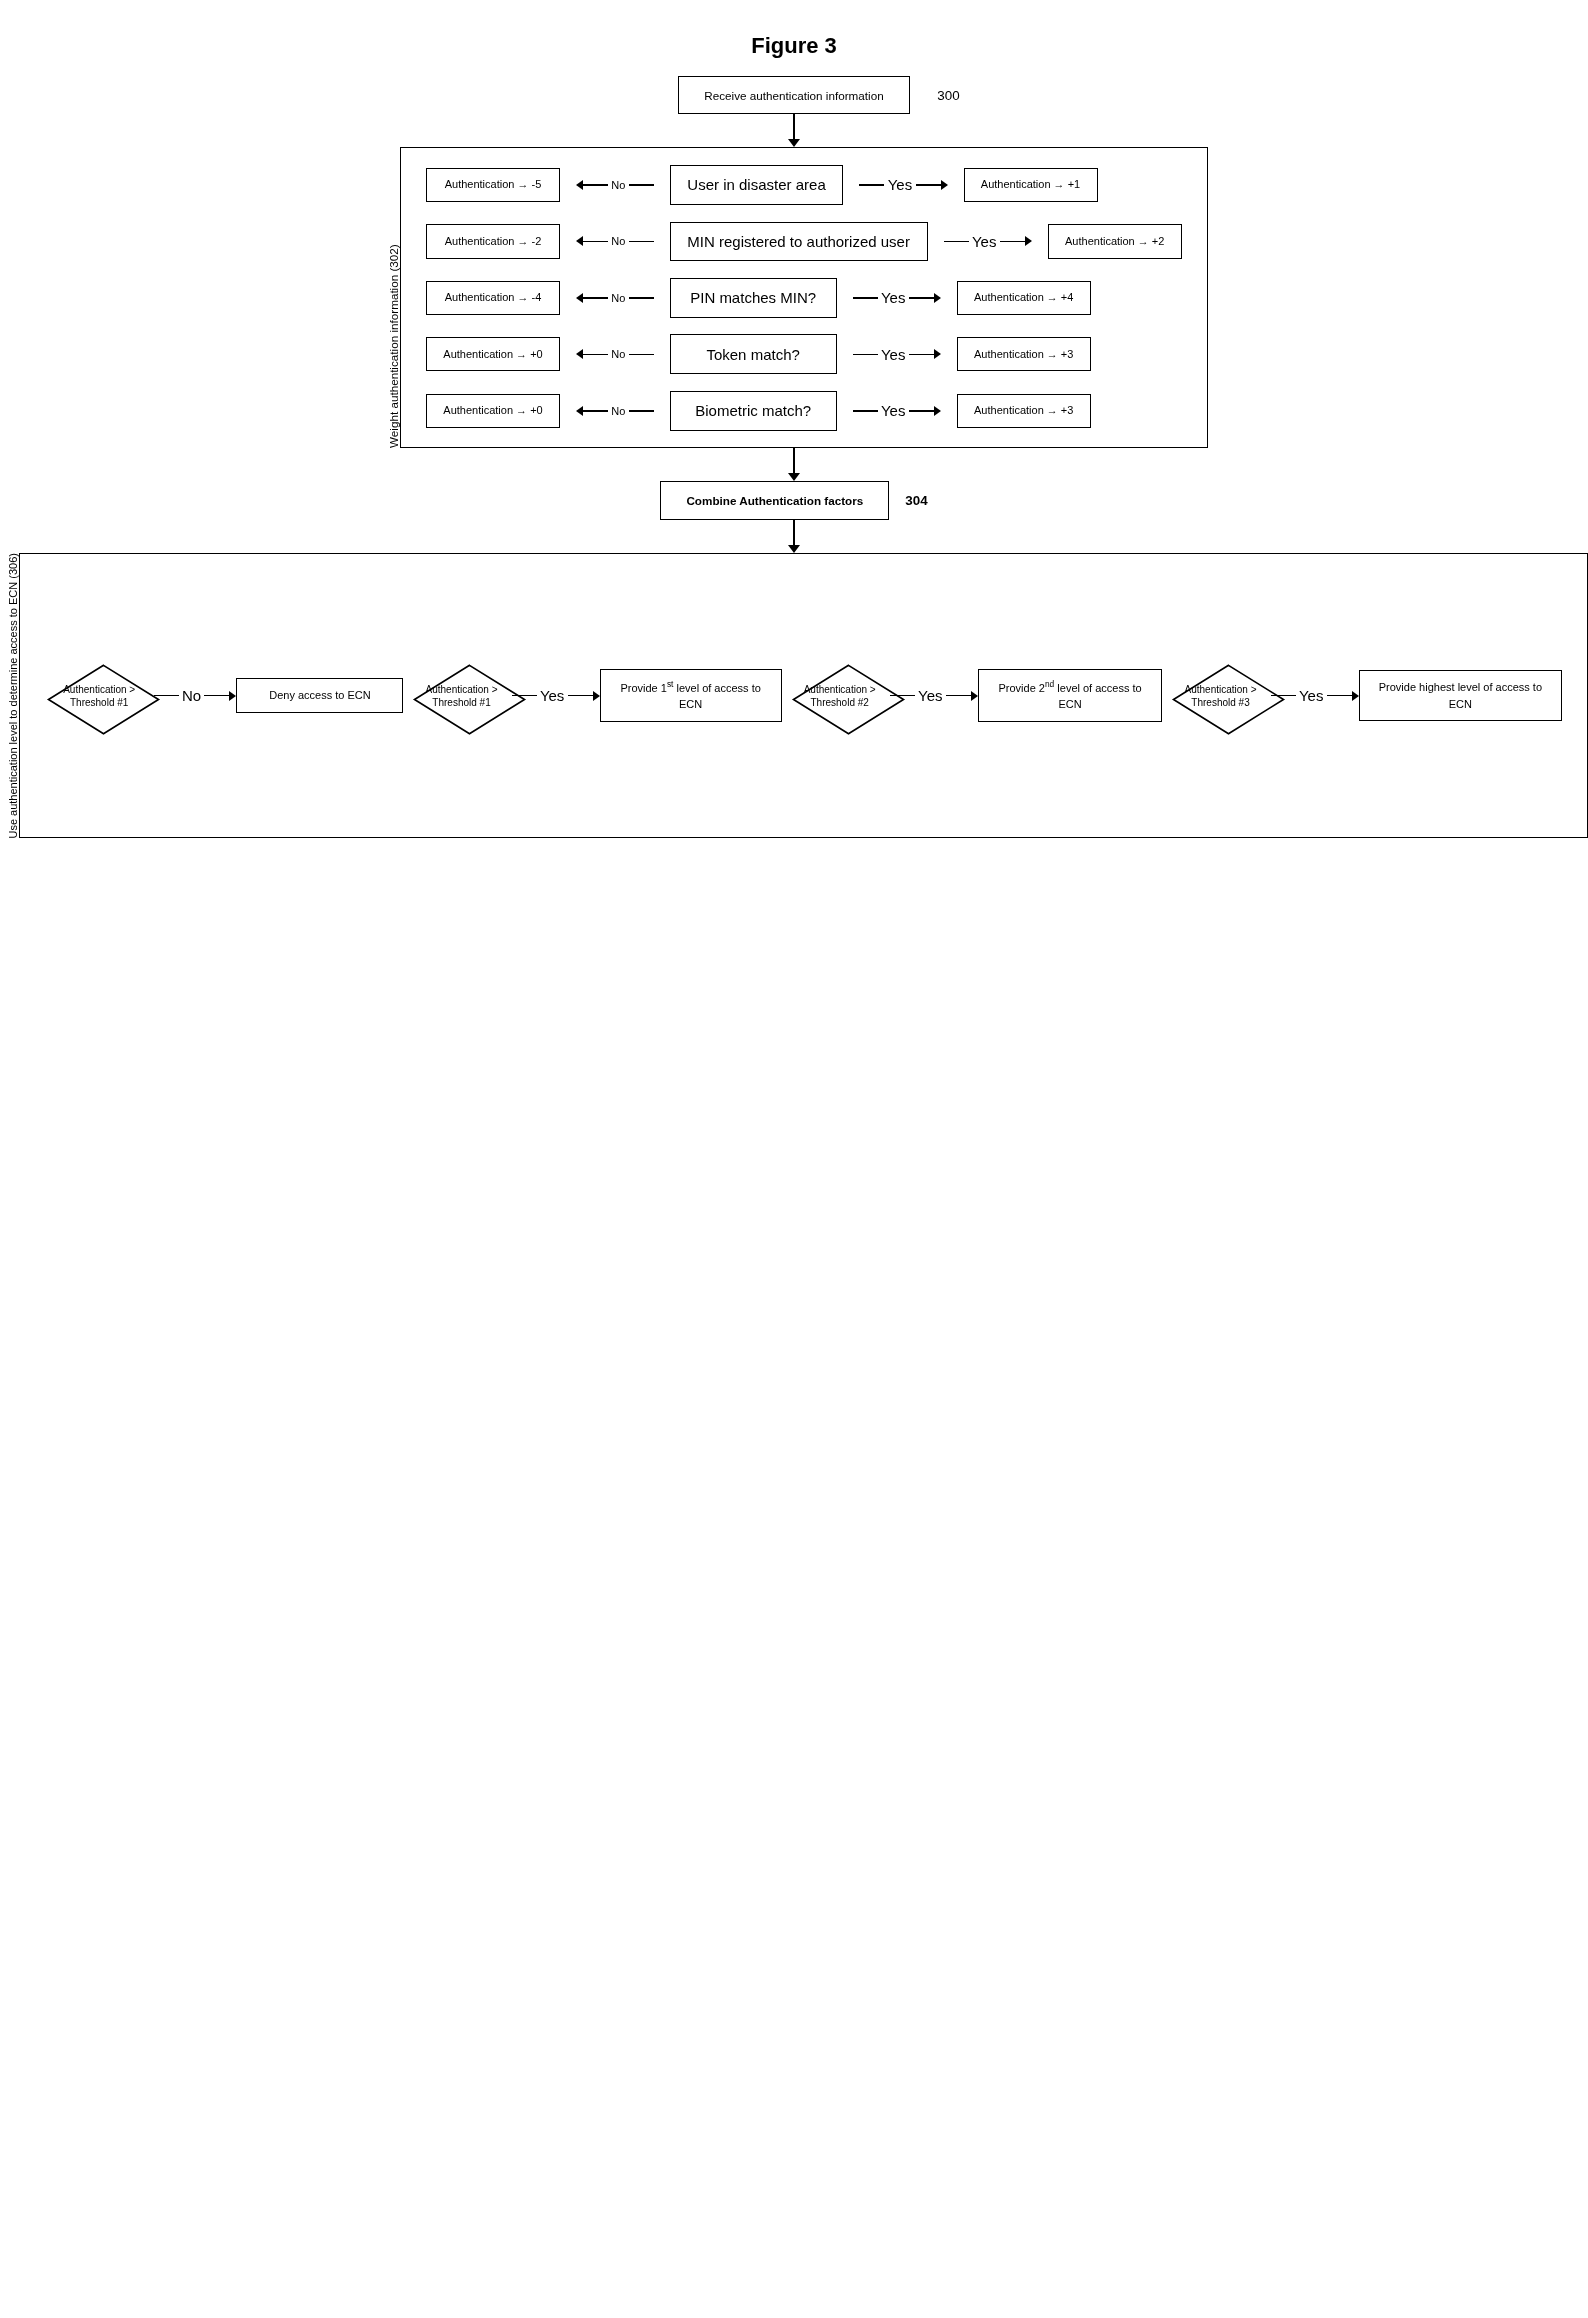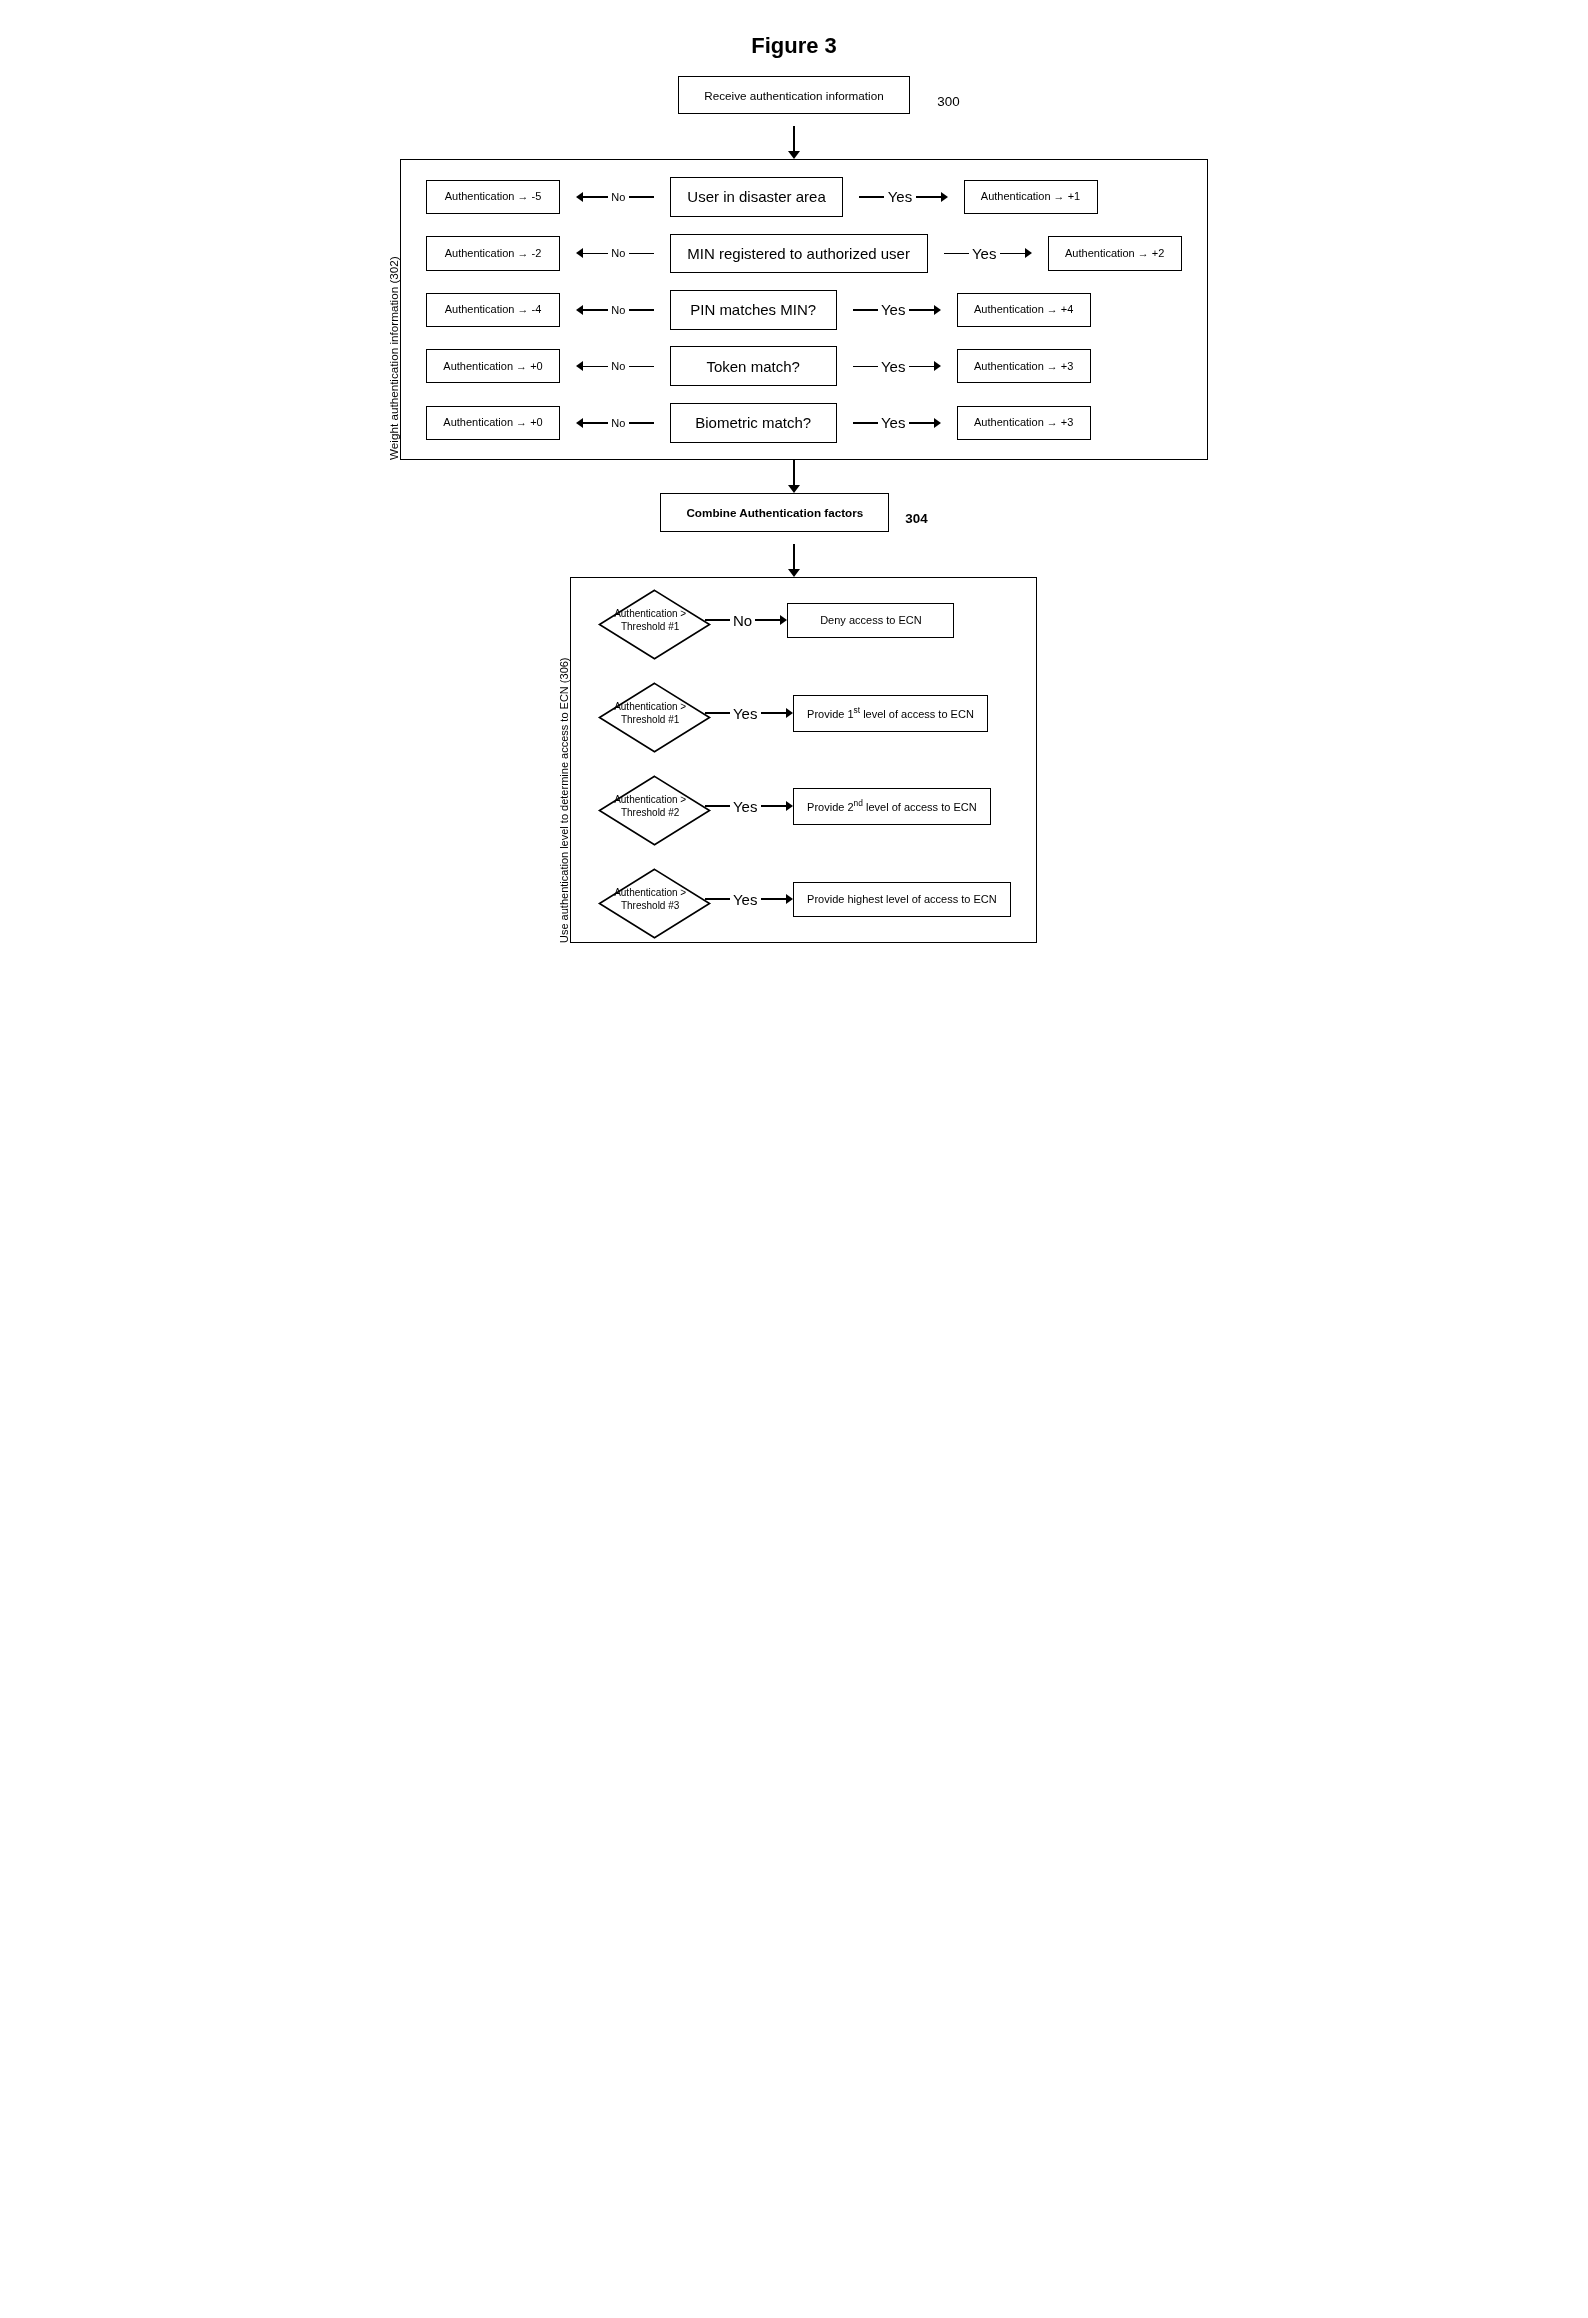--- a/index.html
+++ b/index.html
@@ -22,21 +22,21 @@
       text-align: center;
     }
 
     
     .top-box {
       border: 1.7px solid #000;
       padding: 11.7px 25px;
       text-align: left;
       min-width: 167px;
       position: relative;
-      margin-bottom: 12px;
+      margin-bottom: 0;
     }
 
     .arrow-down {
       display: flex;
       flex-direction: column;
       align-items: center;
       height: 33px;
     }
     .arrow-down::before {
       content: '';
@@ -175,22 +175,22 @@
       font-size: 11px;
       padding-right: 6.7px;
       white-space: nowrap;
       text-align: center;
     }
 
     .ecn-section {
       border: 1.7px solid #000;
       padding: 9px 25px;
       display: flex;
-      flex-direction: column;
-      gap: 26px;
+      flex-direction: row;
+      gap: 8px;
     }
 
     
     .diamond-container {
       display: flex;
       align-items: center;
     }
 
     .diamond {
       width: 109px;

